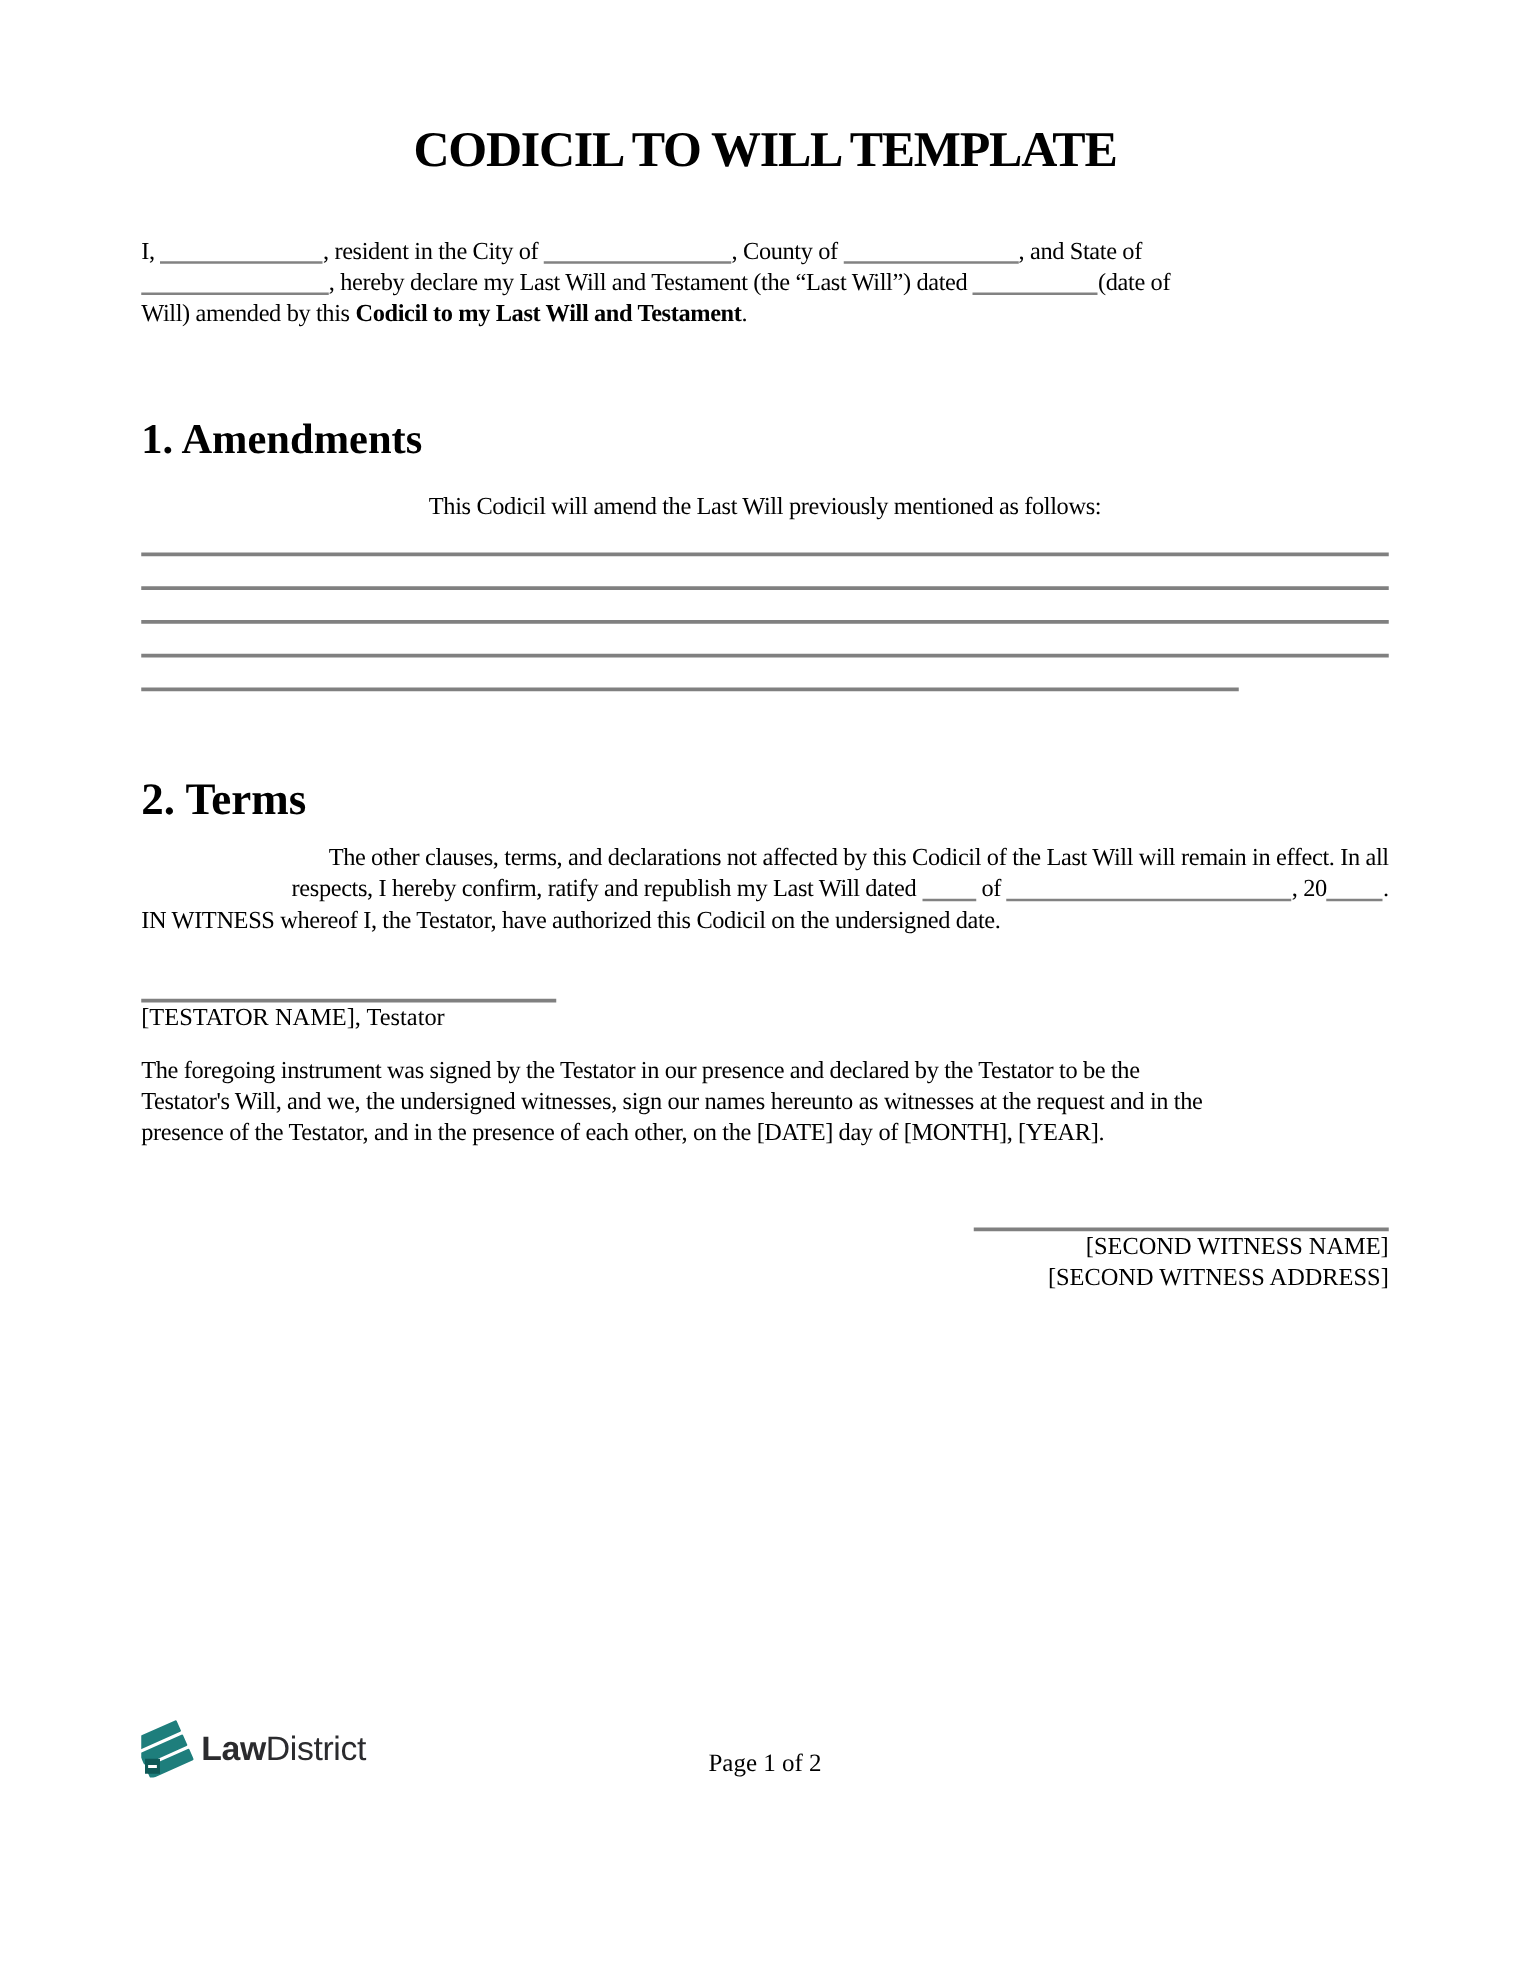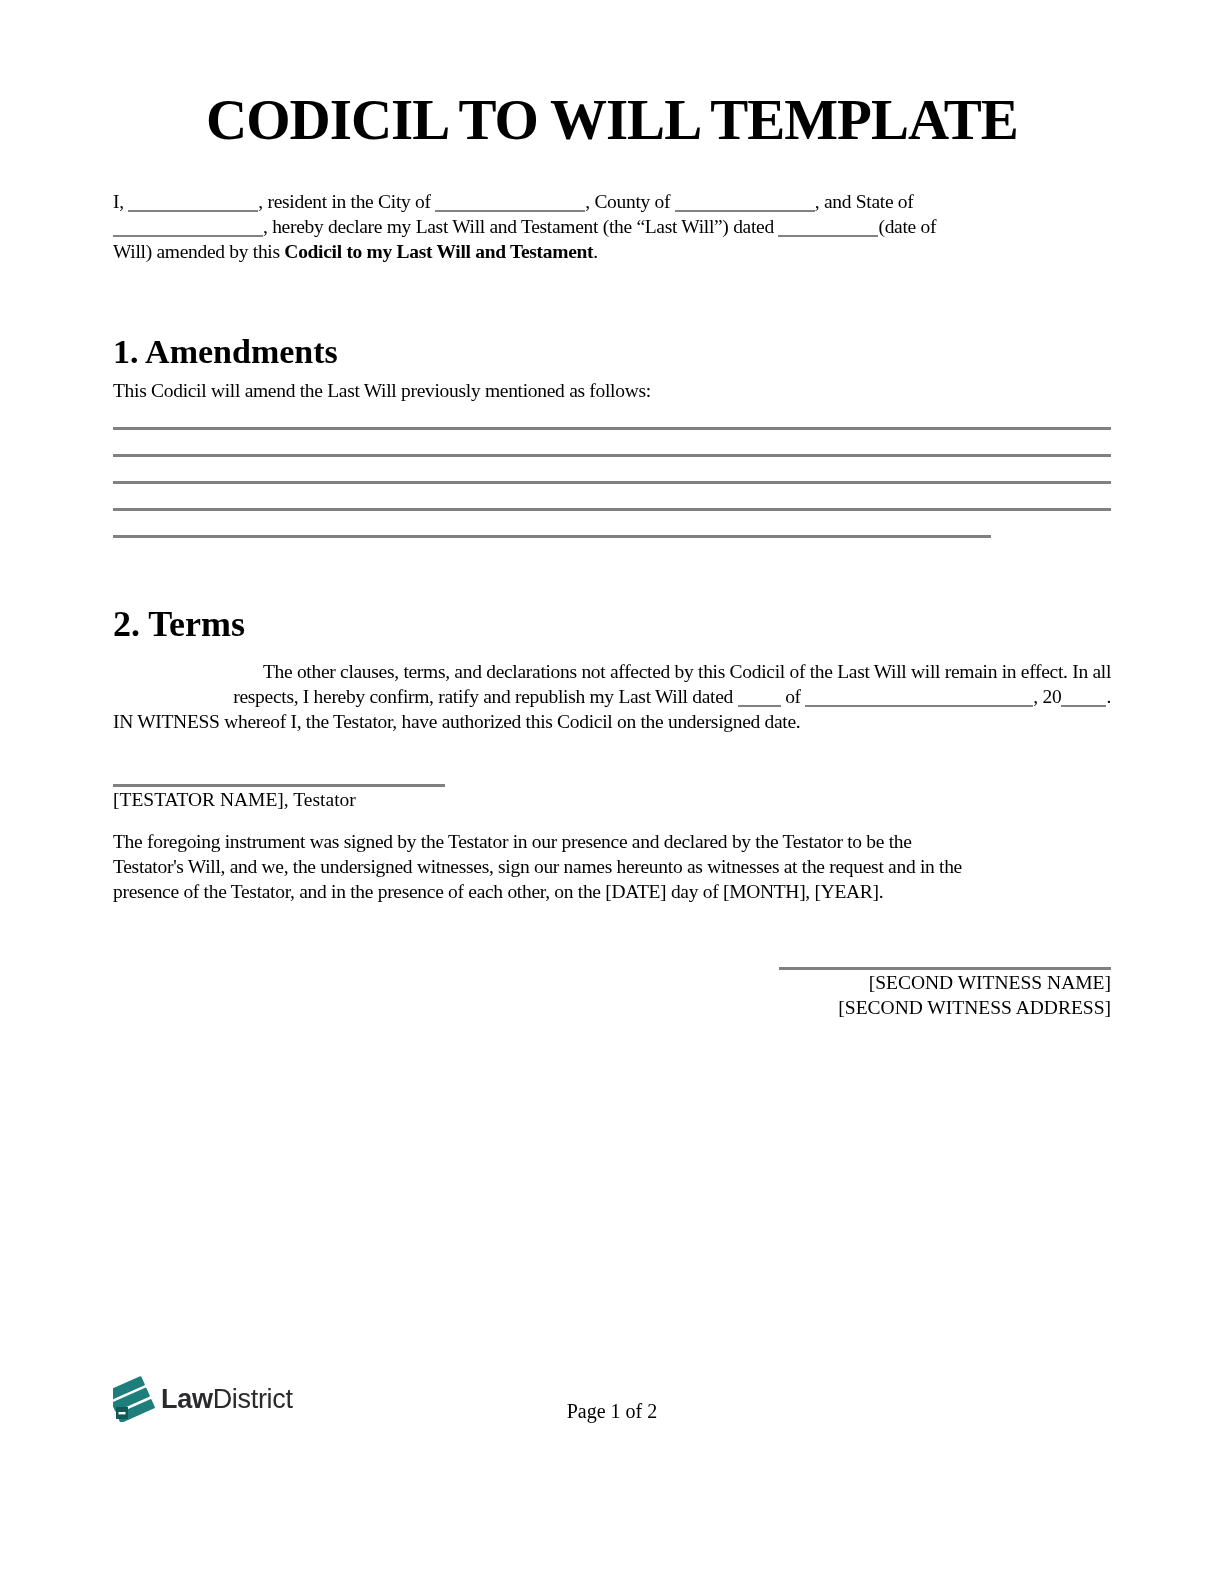--- a/index.html
+++ b/index.html
@@ -8,40 +8,40 @@
     width:1224px;height:1584px;
     background:#ffffff;
     font-family:"Liberation Serif", serif;
     font-size:19.5px;line-height:25px;color:#000000;
     overflow:hidden;
   }
   .content{padding:0 113px;}
   h1,h2,p,div{margin:0;padding:0;}
   .title{
     padding-top:92px;
-    font-size:57px;line-height:56px;font-weight:bold;
+    font-size:40px;line-height:56px;font-weight:bold;
     text-align:center;letter-spacing:-1px;
   }
   .para{letter-spacing:-0.3px;}
   .line{display:block;}
   .intro{margin-top:41px;}
   .blank{
     display:inline-block;height:0;
     border-bottom:2px solid #828282;
     margin-bottom:-4px;
   }
   .w43{width:43px;}
   .w45{width:45px;}
   .w100{width:100px;}
   .w130{width:130px;}
   .w140{width:140px;}
   .w150{width:150px;}
   .w228{width:228px;}
   .h-amend{margin-top:72px;font-size:34px;line-height:32px;font-weight:bold;}
-  .amend-p{margin-top:10px;}
+  .amend-p{margin-top:25px;text-align:center;}
   .rules{margin-top:0;}
   .rule{height:24px;border-bottom:3px solid #808080;box-sizing:content-box;}
   .rule.short{width:88%;}
   .h-terms{margin-top:70px;font-size:36px;line-height:32px;font-weight:bold;}
   .terms-p{margin-top:19px;text-align:right;}
   .witness-clause{}
   .testator-block{margin-top:26px;}
   .sigline{width:332px;height:24px;border-bottom:3px solid #808080;}
   .foregoing{margin-top:17px;}
   .witness{width:332px;margin-left:auto;text-align:right;}

